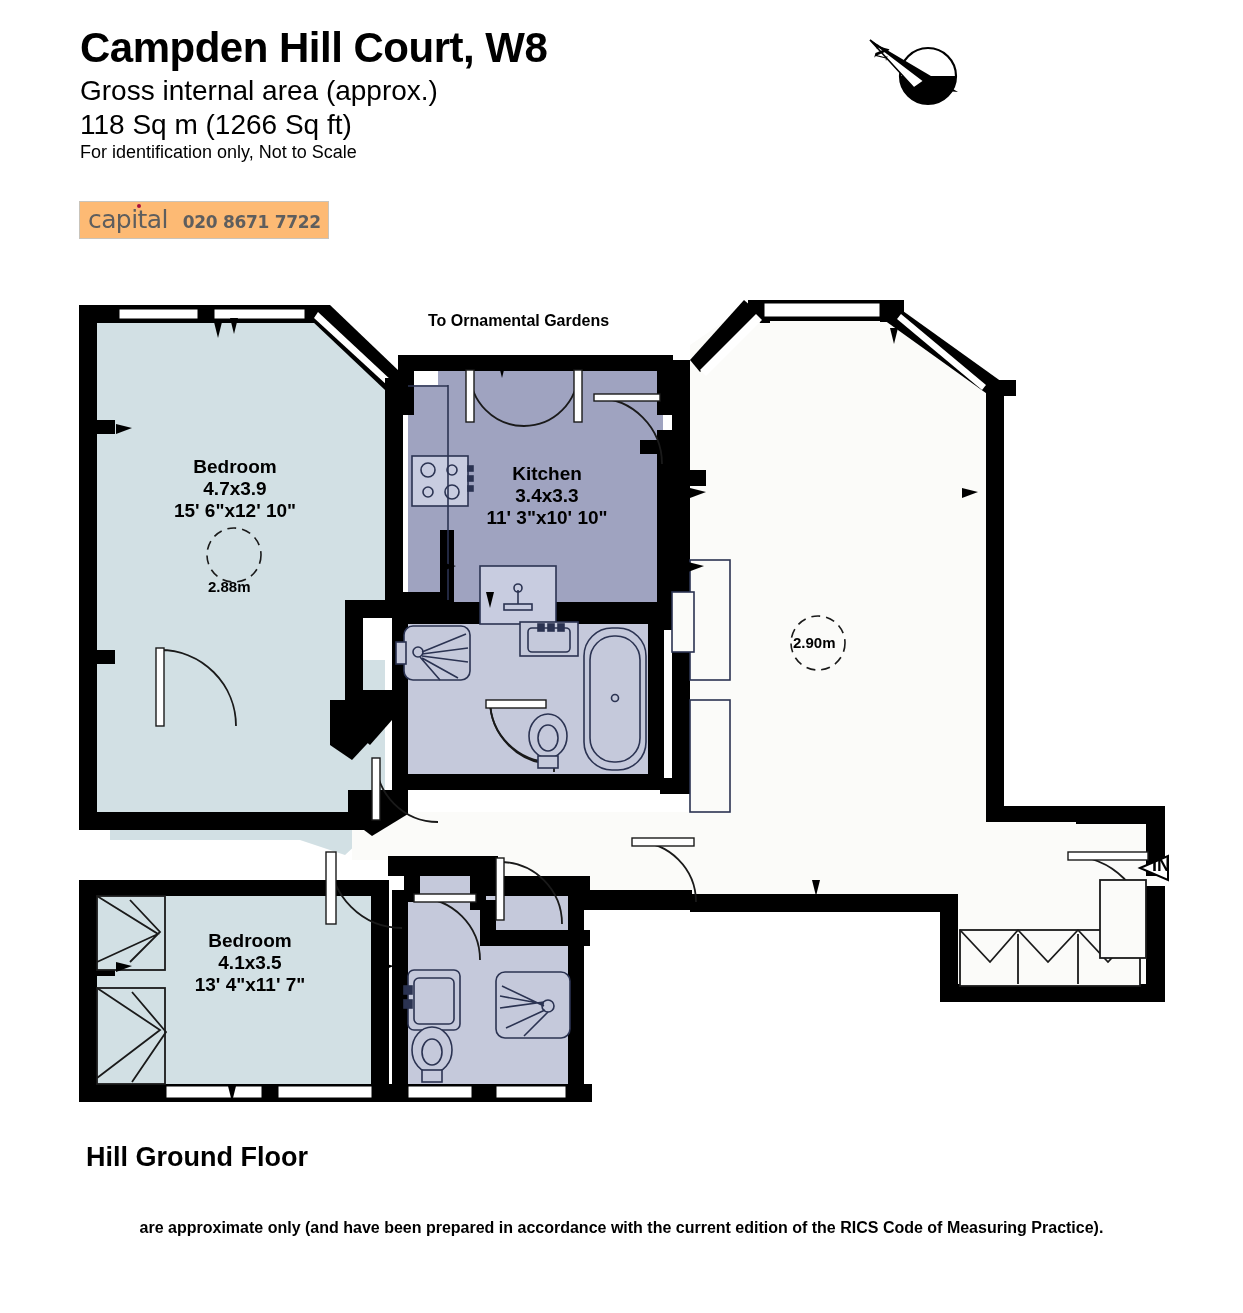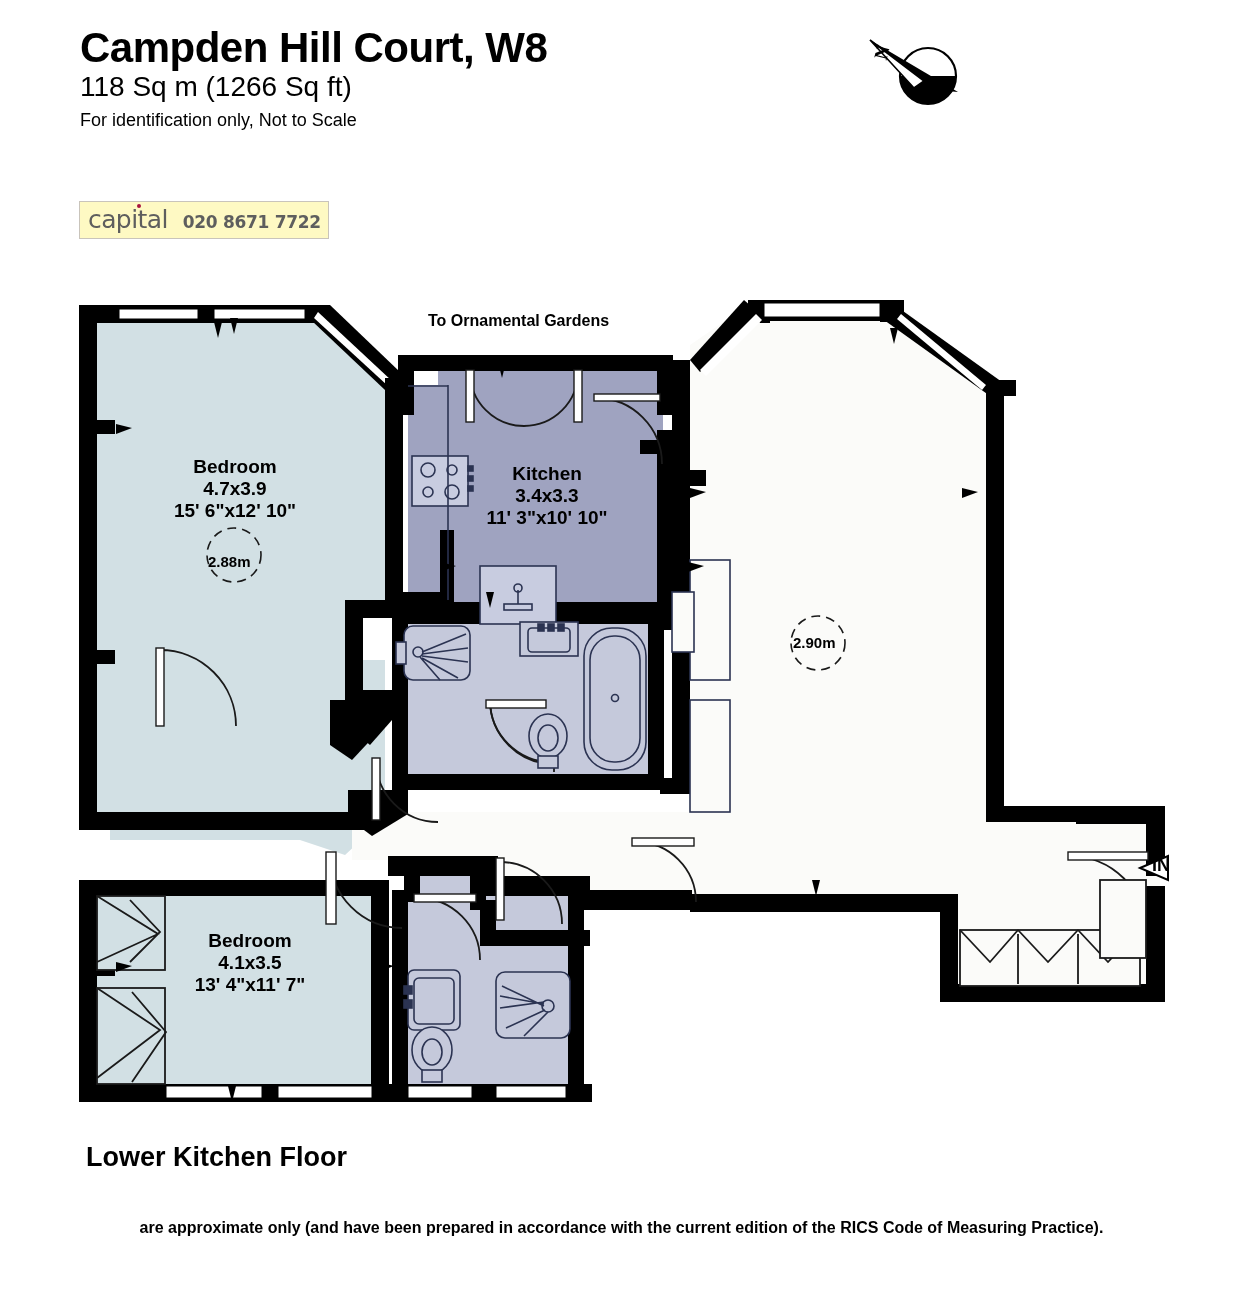--- a/index.html
+++ b/index.html
@@ -11,29 +11,29 @@
     position:relative;
     overflow:hidden;
   }
   .page{position:relative;width:1243px;height:1313px;}
 
   
   .hdr{position:absolute;left:80px;top:26px;}
   .h-title{font-size:42px;font-weight:bold;letter-spacing:-0.5px;line-height:1.05;}
   .h-sub1{font-size:28px;font-weight:normal;line-height:1.22;margin-top:4px;}
   .h-sub2{font-size:28px;font-weight:normal;line-height:1.22;}
-  .h-note{font-size:18px;font-weight:normal;line-height:1.2;margin-top:6px;}
+  .h-note{font-size:18px;font-weight:normal;line-height:1.2;margin-top:0;}
 
   
   .logo{
     position:absolute;left:79px;top:201px;
     border:1px solid #c9c4bb;
     padding:3px 7px 4px 8px;
     display:flex;align-items:baseline;
-    background:#fef9c3;
+    background:#fdba74;
   }
   .logo-word{
     font-family:"DejaVu Sans", sans-serif;
     font-size:25px;color:#5e5e5e;letter-spacing:-0.6px;
     position:relative;font-weight:400;
   }
   .logo-dot{
     position:absolute;left:57px;top:2px;width:4px;height:4px;
     background:#a8123e;border-radius:50%;
   }
@@ -64,20 +64,21 @@
         font-size:16px;font-weight:bold;line-height:1.45;}
   .disc div{white-space:nowrap;}
 </style>
 </head>
 <body>
 
 <div class="page">
 
   <div class="hdr">
     <div class="h-title">Campden Hill Court, W8</div>
+    <div class="h-sub1">Gross internal area (approx.)</div>
     <div class="h-sub2">118 Sq m (1266 Sq ft)</div>
     <div class="h-note">For identification only, Not to Scale</div>
   </div>
 
   <div class="logo">
     <span class="logo-word">capital</span>
     <span class="logo-dot"></span>
     <span class="logo-phone">020 8671 7722</span>
   </div>
 
@@ -367,37 +368,37 @@
 
     <circle cx="234" cy="555" r="27" fill="none" stroke="#1a1a1a" stroke-width="1.6" stroke-dasharray="9 6"></circle>
     <circle cx="818" cy="643" r="27" fill="none" stroke="#1a1a1a" stroke-width="1.6" stroke-dasharray="9 6"></circle>
   </svg>
 
   <div class="rlabel" style="left:150px;top:456px;width:170px;">
     <div class="nm">Bedroom</div>
     <div class="d1">4.7x3.9</div>
     <div class="d2">15' 6"x12' 10"</div>
   </div>
-  <div class="ceil" style="left:208px;top:553px;">2.88m</div>
+  <div class="ceil" style="left:208px;top:578px;">2.88m</div>
 
   <div class="rlabel" style="left:462px;top:463px;width:170px;">
     <div class="nm">Kitchen</div>
     <div class="d1">3.4x3.3</div>
     <div class="d2">11' 3"x10' 10"</div>
   </div>
 
   <div class="ceil" style="left:793px;top:634px;">2.90m</div>
 
   <div class="rlabel" style="left:165px;top:930px;width:170px;">
     <div class="nm">Bedroom</div>
     <div class="d1">4.1x3.5</div>
     <div class="d2">13' 4"x11' 7"</div>
   </div>
 
   <div class="gardens">To Ornamental Gardens</div>
   <div class="inlabel">IN</div>
-  <div class="floorname">Lower Kitchen Floor</div>
+  <div class="floorname">Hill Ground Floor</div>
 
   <div class="disc">
     <div>are approximate only (and have been prepared in accordance with the current edition of the RICS Code of Measuring Practice).</div>
   </div>
 
 </div>
 
 </body></html>

